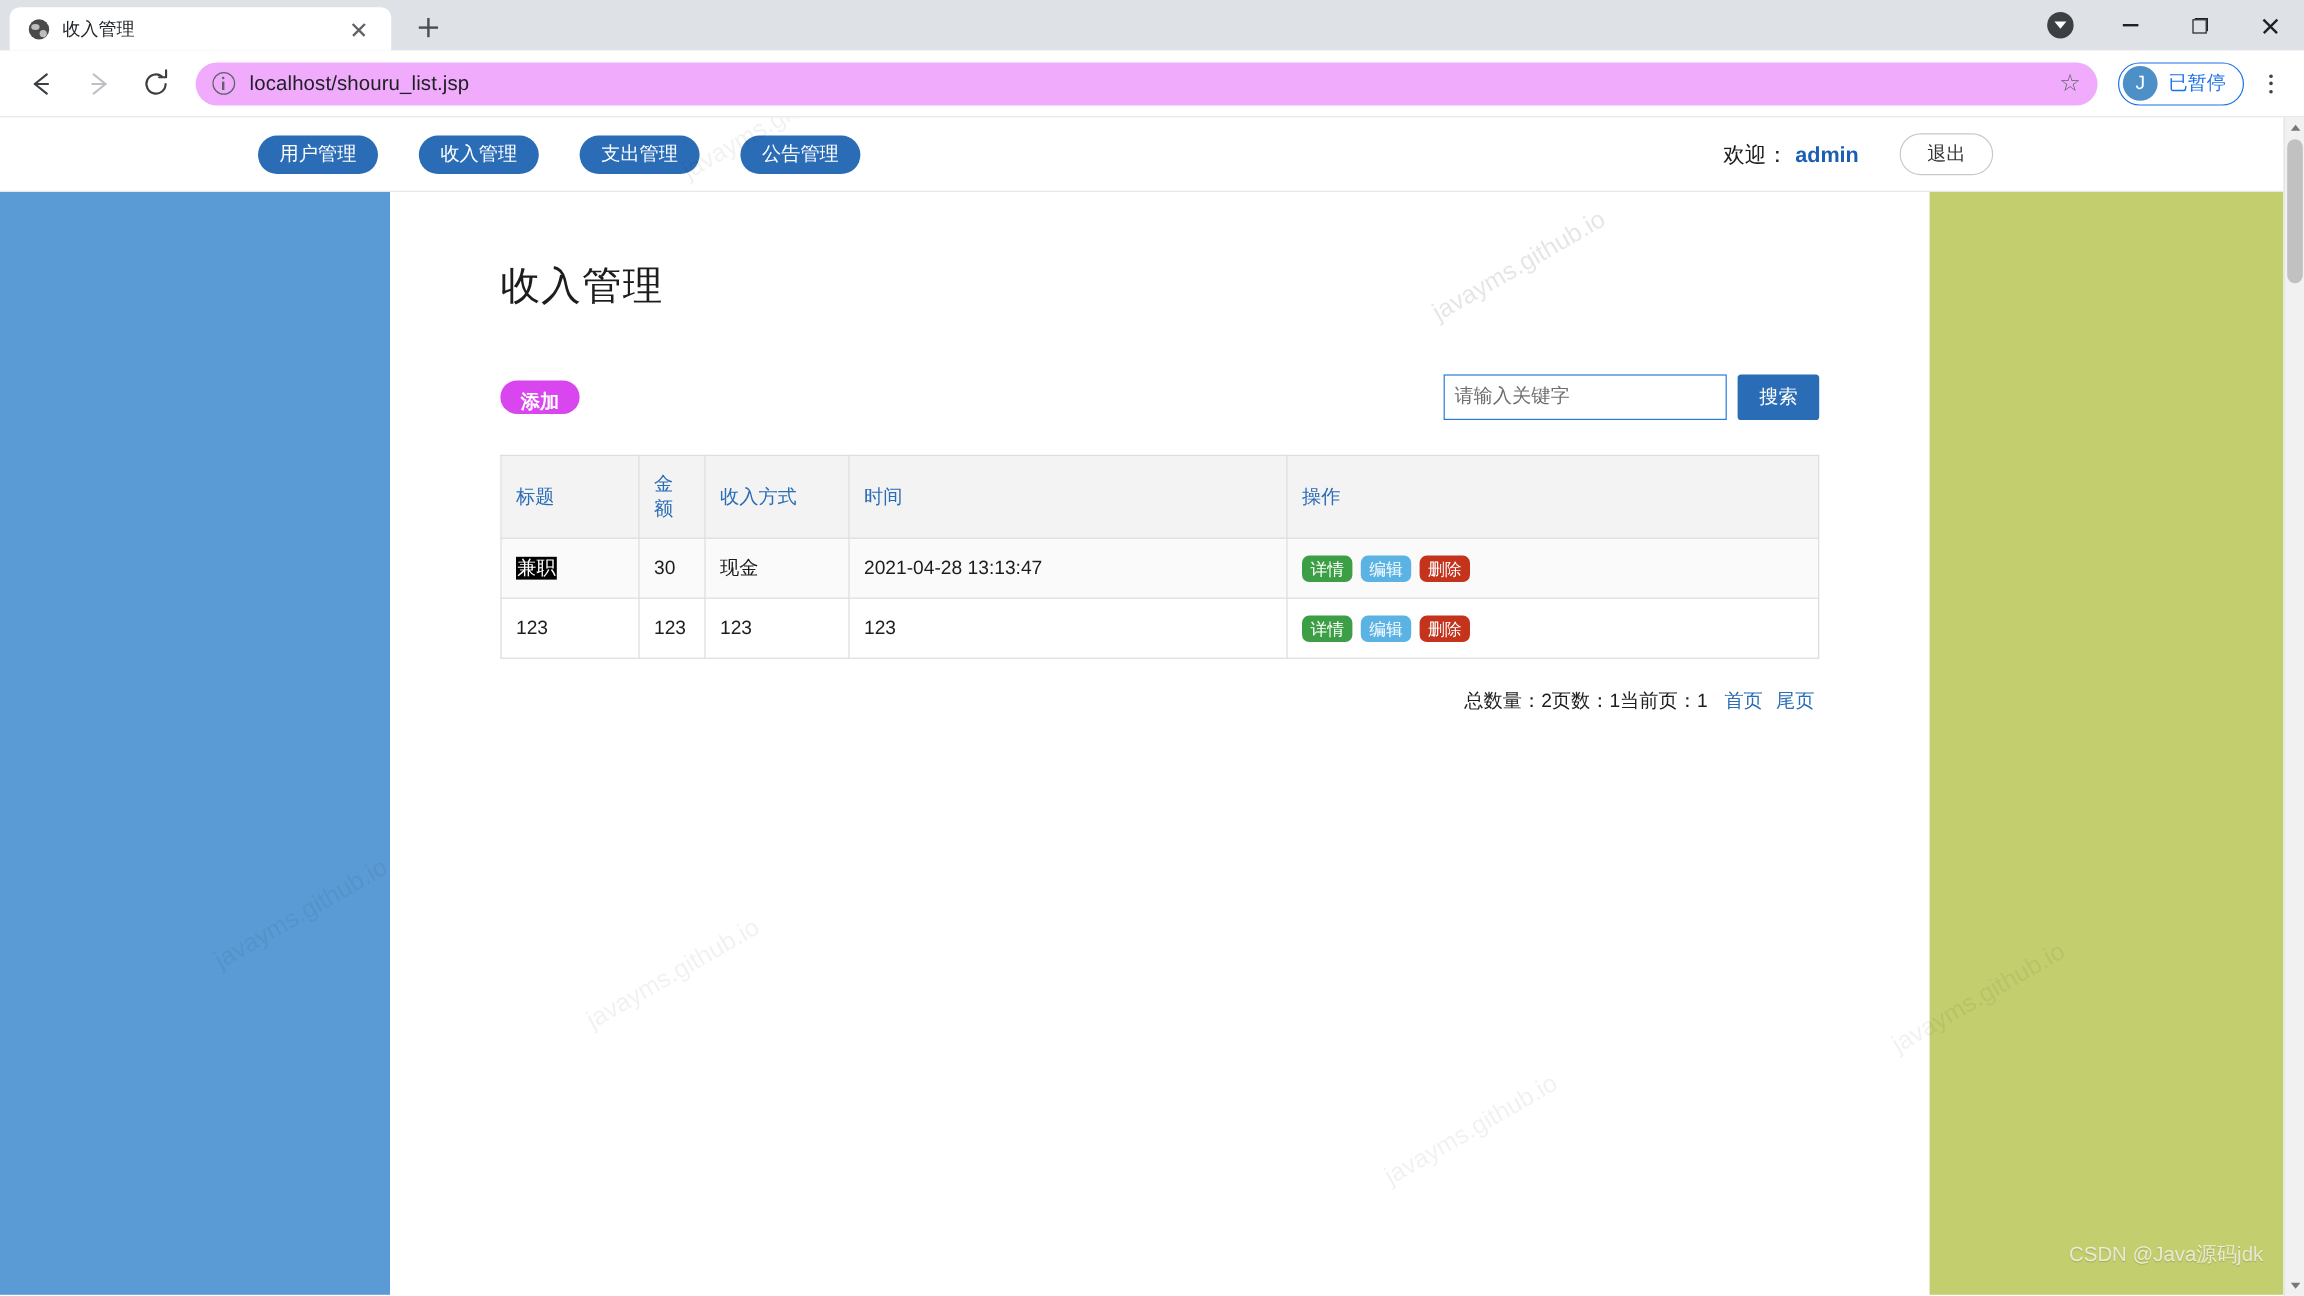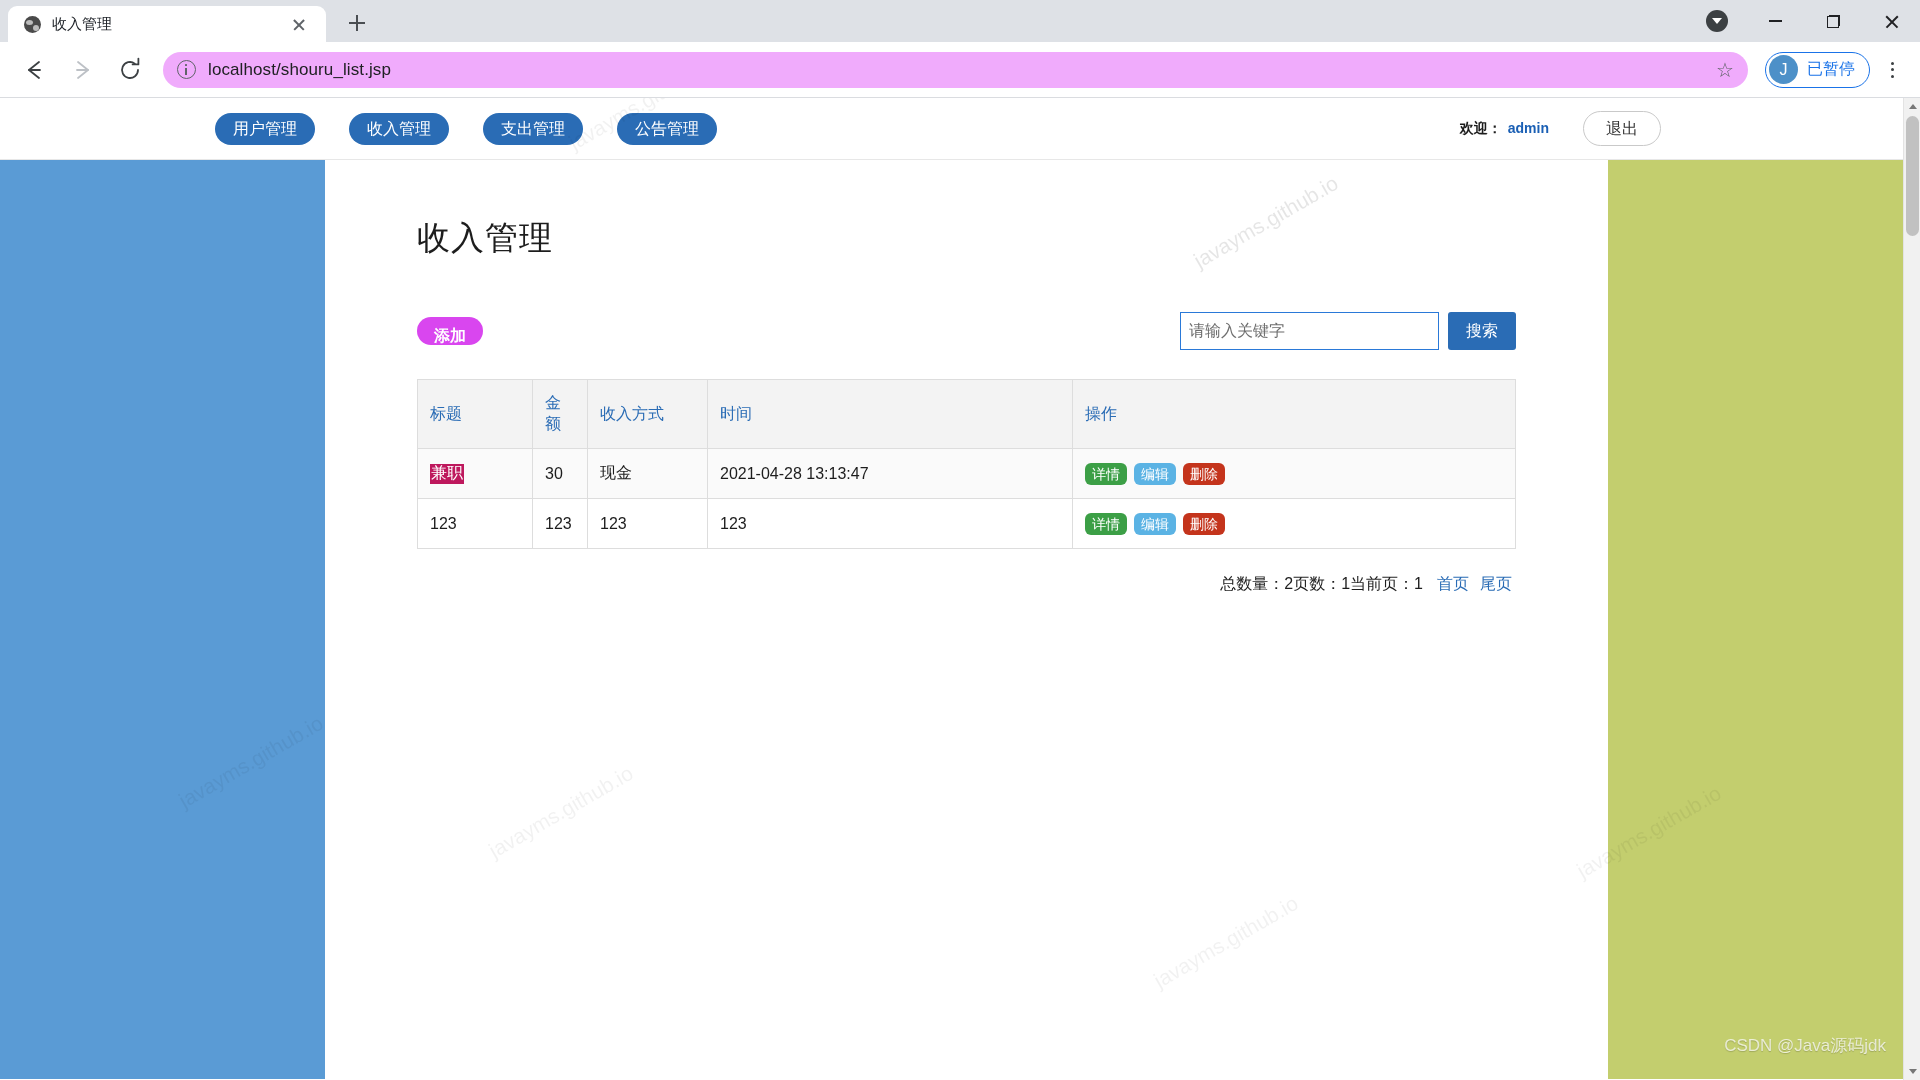--- a/index.html
+++ b/index.html
@@ -172,21 +172,21 @@
   }
   .nav-pills { display: flex; margin-left: 215px; gap: 34px; }
   .pill {
     background: #2a6cb5; color: #ffffff; border-radius: 19px;
     padding: 0 18px; height: 32px; line-height: 32px;
     font-size: 16px; white-space: nowrap;
   }
   .nav-right {
     position: absolute; right: 242px; display: flex; align-items: center; gap: 34px;
   }
-  .welcome { font-size: 14px; color: #1c1c1c; font-weight: bold; white-space: nowrap; }
+  .welcome { font-size: 18px; color: #1c1c1c; font-weight: normal; white-space: nowrap; }
   .welcome b { color: #1a5fb4; margin-left: 6px; }
   .logout-btn {
     border: 1px solid #c9c9c9; border-radius: 18px; background: #ffffff;
     height: 35px; padding: 0 22px; line-height: 33px; font-size: 16px; color: #333;
   }
 
   .body-area { display: flex; height: calc(100% - 63px); }
   .side-blue  { width: 325px; background: #5a9bd5; position: relative; flex: 0 0 325px; }
   .side-green { width: 295px; background: #c3ce6e; position: relative; flex: 0 0 295px; }
   .content {
@@ -198,21 +198,21 @@
   .toolrow {
     margin-top: 50px; display: flex; align-items: center; justify-content: space-between;
     height: 40px;
   }
   .add-btn {
     background: #d946ef; color: #ffffff; border-radius: 19px;
     height: 28px; padding: 0 17px; line-height: 38px; font-size: 16px; font-weight: bold;
   }
   .searchbox { display: flex; align-items: stretch; }
   .search-input {
-    width: 259px; height: 38px; border: 1.6px solid #2a79d8; background: #ffffff;
+    width: 236px; height: 38px; border: 1.6px solid #2a79d8; background: #ffffff;
     font-size: 16px; color: #747474; padding: 0 8px; outline: none;
     font-family: "Liberation Sans", sans-serif;
   }
   .search-input::placeholder { color: #6e6e6e; opacity: 1; }
   .search-btn {
     background: #2a6cb5; color: #ffffff; border: none; margin-left: 9px;
     width: 68px; font-size: 16px; border-radius: 3px;
     font-family: "Liberation Sans", sans-serif;
   }
 
@@ -226,21 +226,21 @@
   }
   table.grid td {
     padding: 13px 12px; border: 1px solid #dddddd; color: #1d1d1d; height: 50px;
   }
   table.grid tbody tr:nth-child(odd) td { background: #fafafa; }
   table.grid tbody tr:nth-child(even) td { background: #ffffff; }
   .c-title { width: 115px; }
   .c-amount { width: 55px; }
   .c-way { width: 120px; }
   .c-time { width: 365px; }
-  .sel-text { background: #be185d; color: #ffffff; padding: 1px 1px; font-family: Liberation Mono, monospace; }
+  .sel-text { background: #000000; color: #ffffff; padding: 1px 1px; }
 
   .op-btn {
     display: inline-block; color: #ffffff; font-size: 14px;
     border-radius: 6px; padding: 4px 7px; margin-right: 7px; line-height: 1;
   }
   .op-detail { background: #3c9f46; }
   .op-edit   { background: #5bb3e4; }
   .op-del    { background: #c4341c; }
 
   .pager {

